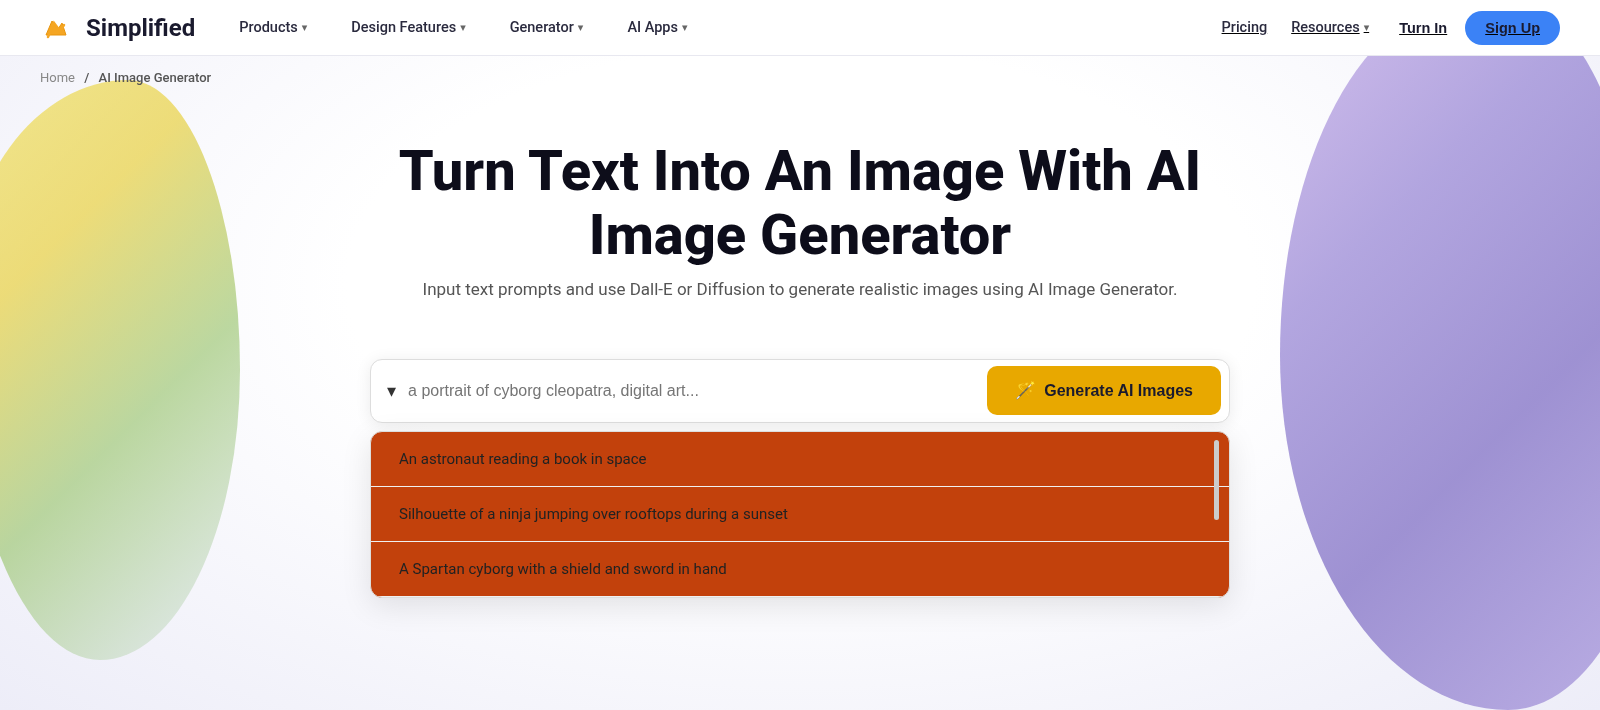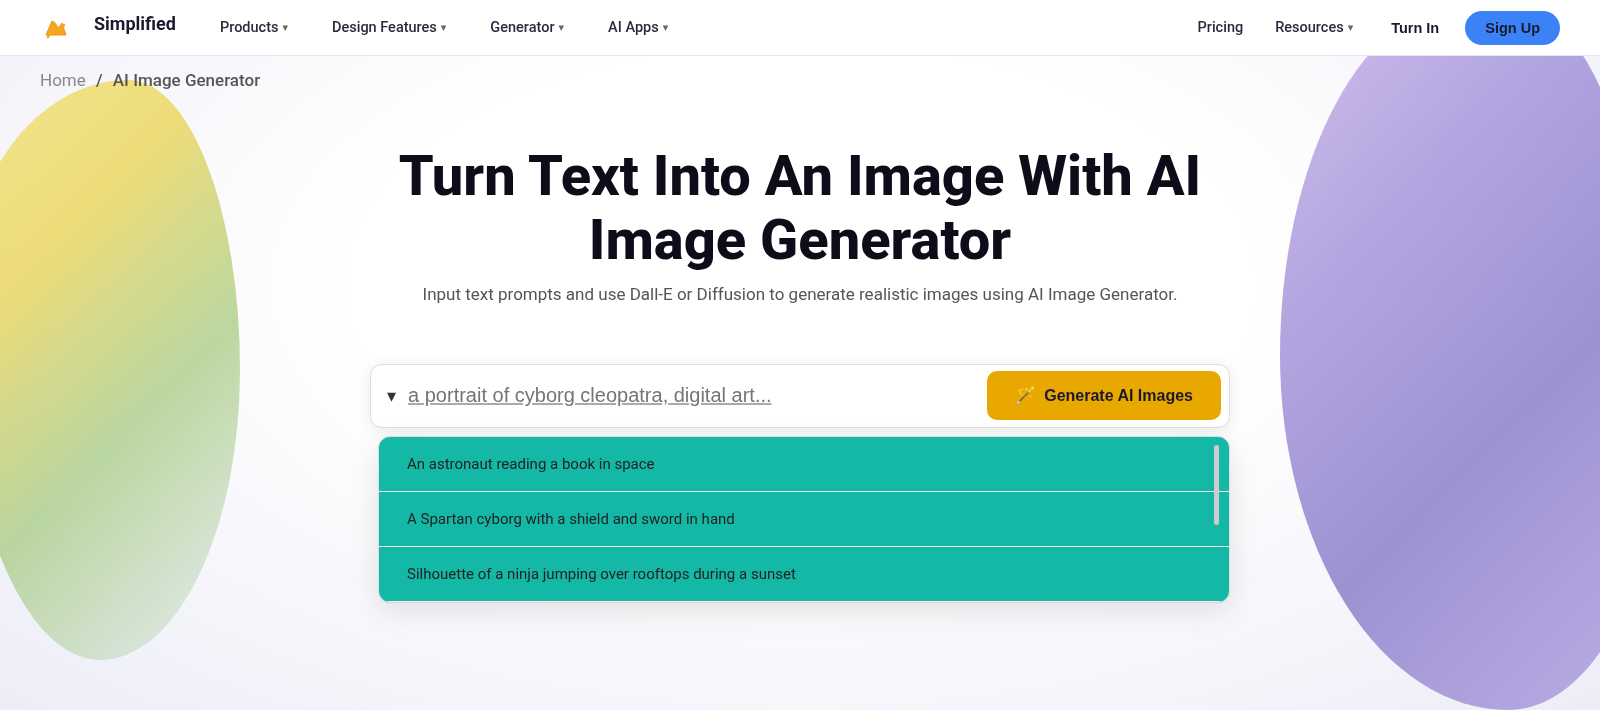--- a/index.html
+++ b/index.html
@@ -48,22 +48,23 @@
       z-index: 10;
       display: flex;
       align-items: center;
       padding: 0 40px;
       height: 56px;
       background: #ffffff;
       border-bottom: 1px solid #e8e8f0;
     }
     .nav-logo {
       display: flex;
-      gap: 24px;
-      font-size: 18px;
+      align-items: center;
+      gap: 16px;
+      font-size: 24px;
       font-weight: 700;
       color: #1a1a2e;
       text-decoration: none;
       margin-right: 32px;
     }
     .logo-icon {
       width: 30px;
       height: 30px;
     }
     .nav-left {
@@ -84,21 +85,21 @@
       border-radius: 6px;
       white-space: nowrap;
     }
     .nav-chevron {
       font-size: 11px;
       color: #666;
     }
     .nav-right {
       display: flex;
       align-items: center;
-      gap: 8px;
+      text-decoration: underline;
     }
     .btn-signin {
       padding: 8px 18px;
       font-size: 14.5px;
       font-weight: 600;
       color: #1a1a2e;
       background: transparent;
       border: none;
       cursor: pointer;
       border-radius: 6px;
@@ -112,21 +113,21 @@
       border: none;
       cursor: pointer;
       border-radius: 24px;
     }
 
     
     .breadcrumb {
       position: relative;
       z-index: 10;
       padding: 14px 40px;
-      font-size: 17px;
+      font-size: 13px;
       color: #888;
     }
     .breadcrumb a { color: #888; text-decoration: none; }
     .breadcrumb span { color: #555; font-weight: 500; }
     .breadcrumb-sep { margin: 0 6px; color: #aaa; }
 
     
     .main {
       position: relative;
       z-index: 5;
@@ -171,24 +172,23 @@
     .search-chevron {
       font-size: 18px;
       color: #333;
       margin-right: 12px;
       cursor: pointer;
     }
     .search-input {
       flex: 1;
       border: none;
       outline: none;
-      font-size: 20px;
+      font-size: 16px;
       color: #aaa;
       background: transparent;
-      text-decoration: underline;
     }
     .btn-generate {
       display: flex;
       align-items: center;
       gap: 8px;
       padding: 14px 28px;
       background: #e8a800;
       color: #1a1a2e;
       font-size: 16px;
       font-weight: 700;
@@ -196,23 +196,23 @@
       border-radius: 10px;
       cursor: pointer;
       white-space: nowrap;
     }
     .wand-icon { font-size: 17px; }
 
     
     .suggestions-dropdown {
       position: absolute;
       top: 72px;
-      left: 8px;
+      left: 0;
       right: 0;
-      background: #14b8a6;
+      background: #c2410c;
       border: 1px solid #ddd;
       border-radius: 12px;
       box-shadow: 0 8px 30px rgba(0,0,0,0.1);
       overflow: hidden;
       z-index: 20;
     }
     .suggestion-item {
       padding: 18px 28px;
       font-size: 15px;
       color: #222;
@@ -304,20 +304,20 @@
       <span class="search-chevron">▾</span>
       <input class="search-input" type="text" placeholder="a portrait of cyborg cleopatra, digital art..." style="">
       <button class="btn-generate">
         <span class="wand-icon">🪄</span>
         <span>Generate AI Images</span>
       </button>
     </div>
 
     <div class="suggestions-dropdown">
       <div class="suggestion-item">An astronaut reading a book in space</div>
+      <div class="suggestion-item">Silhouette of a ninja jumping over rooftops during a sunset</div>
       <div class="suggestion-item">A Spartan cyborg with a shield and sword in hand</div>
-      <div class="suggestion-item">Silhouette of a ninja jumping over rooftops during a sunset</div>
       <div class="scroll-hint">
         <div class="scroll-thumb"></div>
       </div>
     </div>
   </div>
 </div>
 
 </body></html>

